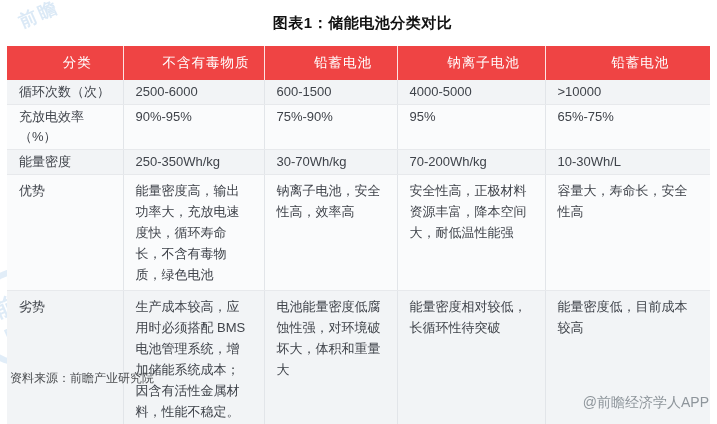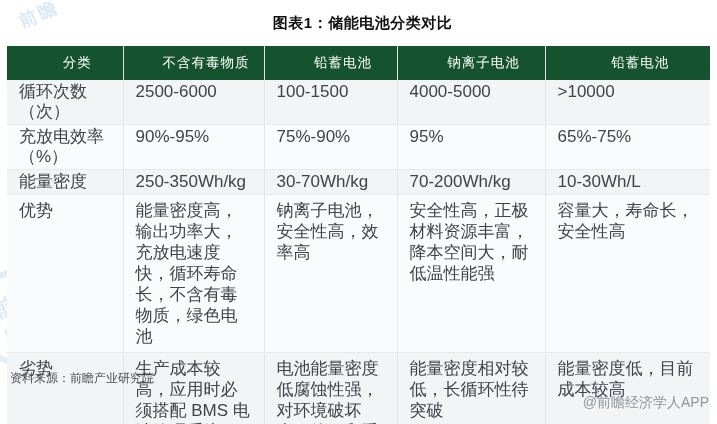--- a/index.html
+++ b/index.html
@@ -10,28 +10,28 @@
   .title{
     position:absolute;top:10px;left:0;width:100%;margin:4px;
     text-align:center;font-size:15px;font-weight:bold;color:#111;
     letter-spacing:.5px;z-index:3;
   }
   table.cmp{
     position:absolute;left:7px;top:46px;width:703px;z-index:2;
     border-collapse:collapse;table-layout:fixed;
   }
   table.cmp th{
-    background:#14532d;color:#ffffff;font-weight:400;font-size:13.5px;
+    background:#ef4444;color:#ffffff;font-weight:400;font-size:13.5px;
     height:32px;text-align:center;letter-spacing:1px;
     border-right:1px solid rgba(255,255,255,.85);
     padding-left:26px;
   }
   table.cmp th:last-child{border-right:none;}
   table.cmp td{
-    font-size:17px;color:#3f434a;padding:5px 12px;line-height:21px;
+    font-size:13px;color:#3f434a;padding:5px 12px;line-height:21px;
     vertical-align:top;text-align:left;
     border-right:1px solid #e2e5e9;border-bottom:1px solid #e7e9ec;
     word-break:break-all;
   }
   table.cmp td:last-child{border-right:none;}
   table.cmp tr.compact td{padding:2px 12px;line-height:20px;}
   table.cmp tbody tr:nth-child(odd) td{background:#f2f4f6;}
   table.cmp tbody tr:nth-child(even) td{background:#fafbfc;}
   .footer-left{
     position:absolute;left:10px;top:370px;font-size:12px;color:#4b4d50;z-index:3;
@@ -92,21 +92,21 @@
           <th>不含有毒物质</th>
           <th>铅蓄电池</th>
           <th>钠离子电池</th>
           <th>铅蓄电池</th>
         </tr>
     </thead>
     <tbody>
         <tr class="compact">
           <td>循环次数（次）</td>
           <td>2500-6000</td>
-          <td>100-1500</td>
+          <td>600-1500</td>
           <td>4000-5000</td>
           <td>&gt;10000</td>
         </tr>
         <tr class="compact">
           <td>充放电效率（%）</td>
           <td>90%-95%</td>
           <td>75%-90%</td>
           <td>95%</td>
           <td>65%-75%</td>
         </tr>

